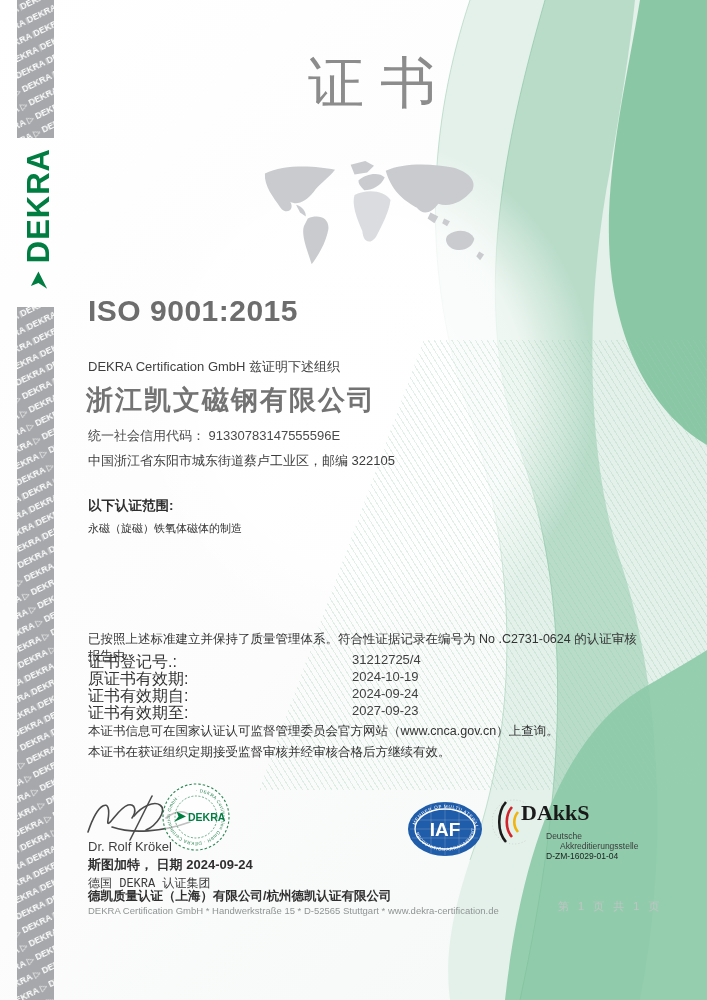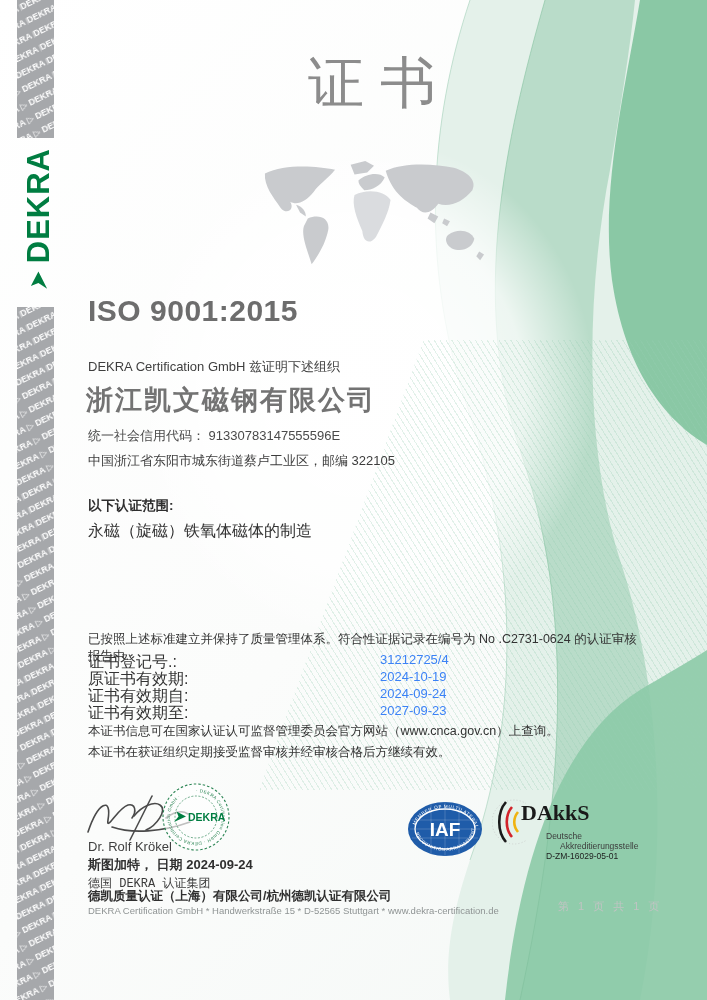--- a/index.html
+++ b/index.html
@@ -20,24 +20,24 @@
   .dekra-vert .wordmark{font-size:31px;font-weight:bold;color:#007D41;letter-spacing:1px;}
   
   .title{left:100px;top:46px;width:560px;text-align:center;font-size:56px;color:#8c8c8c;
          letter-spacing:16px;z-index:3;}
   .iso{left:88px;top:294px;font-size:30px;font-weight:bold;color:#6d6d6d;z-index:3;letter-spacing:.5px;}
   .intro{left:88px;top:358px;font-size:13px;color:#3f3f3f;z-index:3;}
   .company{left:86px;top:382px;font-size:27px;font-weight:bold;color:#737373;z-index:3;letter-spacing:2px;}
   .credit{left:88px;top:427px;font-size:13px;color:#4a4a4a;z-index:3;}
   .address{left:88px;top:452px;font-size:13px;color:#3c3c3c;z-index:3;}
   .scopelabel{left:88px;top:497px;font-size:13.5px;font-weight:bold;color:#2e2e2e;z-index:3;}
-  .scope{left:88px;top:521px;font-size:16px;color:#333;z-index:3;}
+  .scope{left:88px;top:521px;font-size:11px;color:#333;z-index:3;}
   .statement{left:88px;top:631px;width:560px;font-size:12.5px;color:#333;z-index:3;}
   .rowlabel{left:88px;font-size:16px;color:#333;z-index:3;}
-  .rowvalue{left:380px;font-size:13px;color:#3b82f6;z-index:3;}
+  .rowvalue{left:352px;font-size:13px;color:#404040;z-index:3;}
   .note{left:88px;width:560px;font-size:12.5px;color:#333;z-index:3;}
   .drname{left:88px;top:839px;font-size:13px;color:#3f3f3f;z-index:4;}
   .placedate{left:88px;top:856px;font-size:13px;font-weight:bold;color:#2f2f2f;z-index:4;}
   .orgcn{left:88px;top:875px;font-size:12px;color:#3a3a3a;z-index:4;font-family:Liberation Mono, monospace;}
   .orgcn2{left:88px;top:888px;font-size:12.5px;font-weight:bold;color:#2f2f2f;z-index:4;}
   .orgde{left:88px;top:905px;font-size:9.5px;color:#8f9494;z-index:4;}
   .pageinfo{left:558px;top:899px;font-size:11px;color:#c0c4c3;letter-spacing:3px;z-index:4;}
   
   #signature{left:82px;top:790px;z-index:3;}
   #seal{left:158px;top:782px;z-index:4;}
@@ -191,15 +191,15 @@
 
 <svg id="dakks-arcs" class="abs" width="34" height="56" viewBox="0 0 34 56">
   <circle cx="22" cy="26" r="22" fill="none" stroke="#c6c8c8" stroke-width="0.8" stroke-dasharray="1,2.2"></circle>
   <path d="M14,6 C5,16 5,36 14,46" fill="none" stroke="#1a1a1a" stroke-width="2.6"></path>
   <path d="M20,11 C13,19 13,33 20,41" fill="none" stroke="#D2232A" stroke-width="2.6"></path>
   <path d="M26,16 C21,22 21,30 26,36" fill="none" stroke="#F0B310" stroke-width="2.6"></path>
 </svg>
 <div class="abs dakks-word">DAkkS</div>
 <div class="abs dakks-sub1">Deutsche</div>
 <div class="abs dakks-sub2">Akkreditierungsstelle</div>
-<div class="abs dakks-sub3">D-ZM-16029-05-01</div>
+<div class="abs dakks-sub3">D-ZM-16029-01-04</div>
 
 <div class="abs pageinfo">第 1 页 共 1 页</div>
 
 </body></html>

